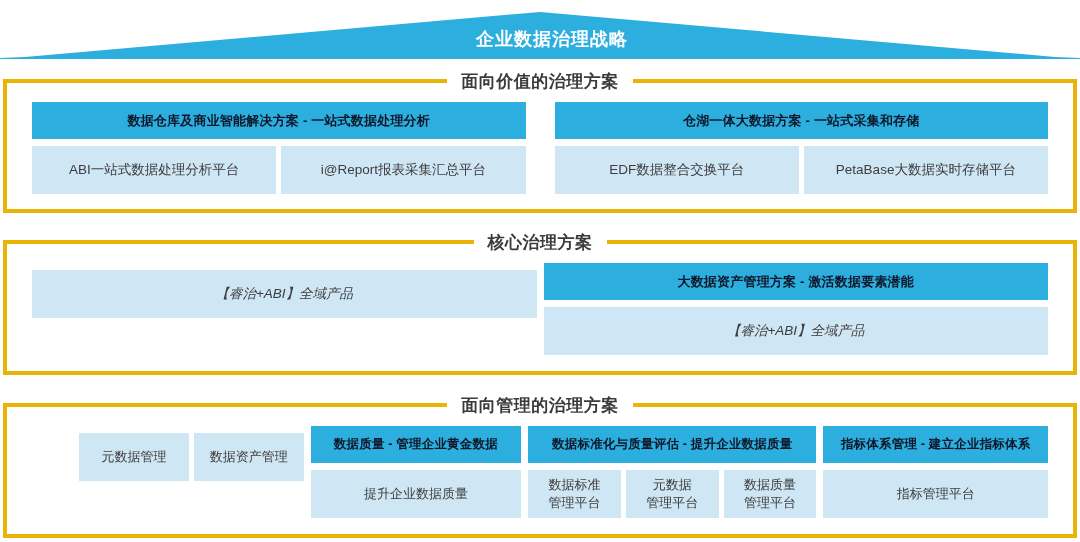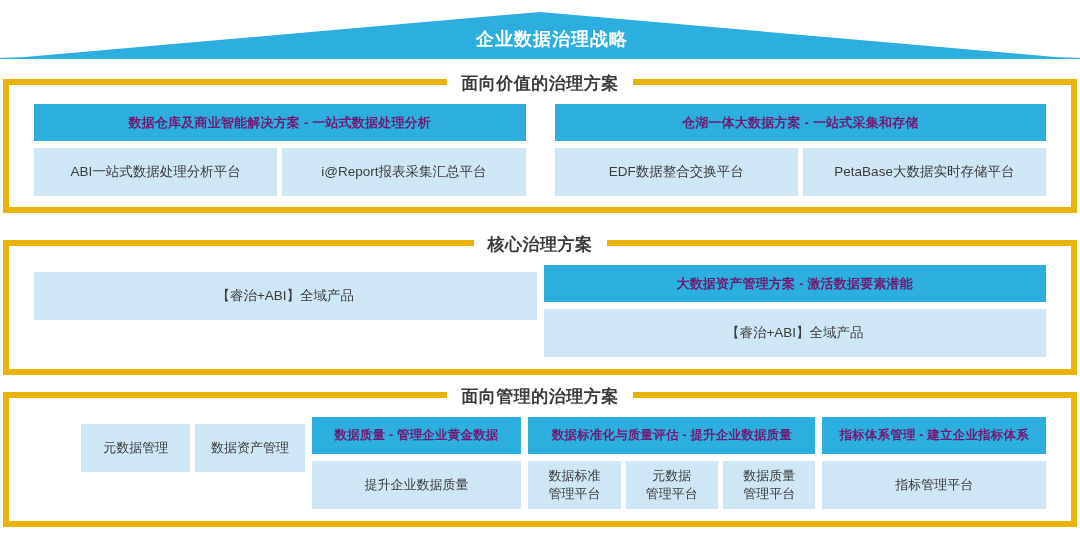--- a/index.html
+++ b/index.html
@@ -47,21 +47,21 @@
     white-space: nowrap;
     padding-left: 24px;
   }
 
   
   .section {
     position: absolute;
     left: 3px;
     width: 1074px;
     box-sizing: border-box;
-    border: 6px solid #eab308;
+    border: 4px solid #eab308;
     background: #ffffff;
   }
   .section-title {
     position: absolute;
     top: -13px;
     left: 0;
     width: 100%;
     text-align: center;
     pointer-events: none;
   }
@@ -85,21 +85,21 @@
   }
 
   
   .group {
     display: flex;
     flex-direction: column;
     min-width: 0;
   }
   .group-header {
     background: #2caede;
-    color: #701a75;
+    color: #0f172a;
     font-size: 13px;
     font-weight: bold;
     text-align: center;
     height: 37px;
     line-height: 37px;
     white-space: nowrap;
     overflow: hidden;
     letter-spacing: 0.2px;
   }
   .group-sub-row {
@@ -128,24 +128,24 @@
   #section-1 { top: 79px; height: 134px; }
   #section-1 .group-a { width: 509px; }
   #section-1 .group-b { width: 509px; margin-left: 22px; }
   #section-1 .group-a .sub-box { width: 252px; }
   #section-1 .group-b .sub-box { width: 252px; }
 
   
   #section-2 { top: 240px; height: 135px; }
   #section-2 .group-a { width: 509px; }
   #section-2 .group-b { width: 509px; }
-  #section-2 .sub-box { width: 509px; }
-
-  
-  #section-3 { top: 392px; height: 135px; padding-left: 47px; }
+  #section-2 .sub-box { width: 509px; font-style: italic; }
+
+  
+  #section-3 { top: 403px; height: 135px; padding-left: 47px; }
   #section-3 .group-1 { width: 240px; }
   #section-3 .group-2 { width: 225px; }
   #section-3 .group-3 { width: 308px; }
   #section-3 .group-4 { width: 240px; }
   #section-3 .group-1 .sub-box { width: 117.5px; }
   #section-3 .group-2 .sub-box { width: 225px; }
   #section-3 .group-3 .sub-box { width: 99.3px; }
   #section-3 .group-4 .sub-box { width: 240px; }
   #section-3 .group-header { font-size: 12.5px; }
   #section-3 .sub-box { font-size: 13px; }

